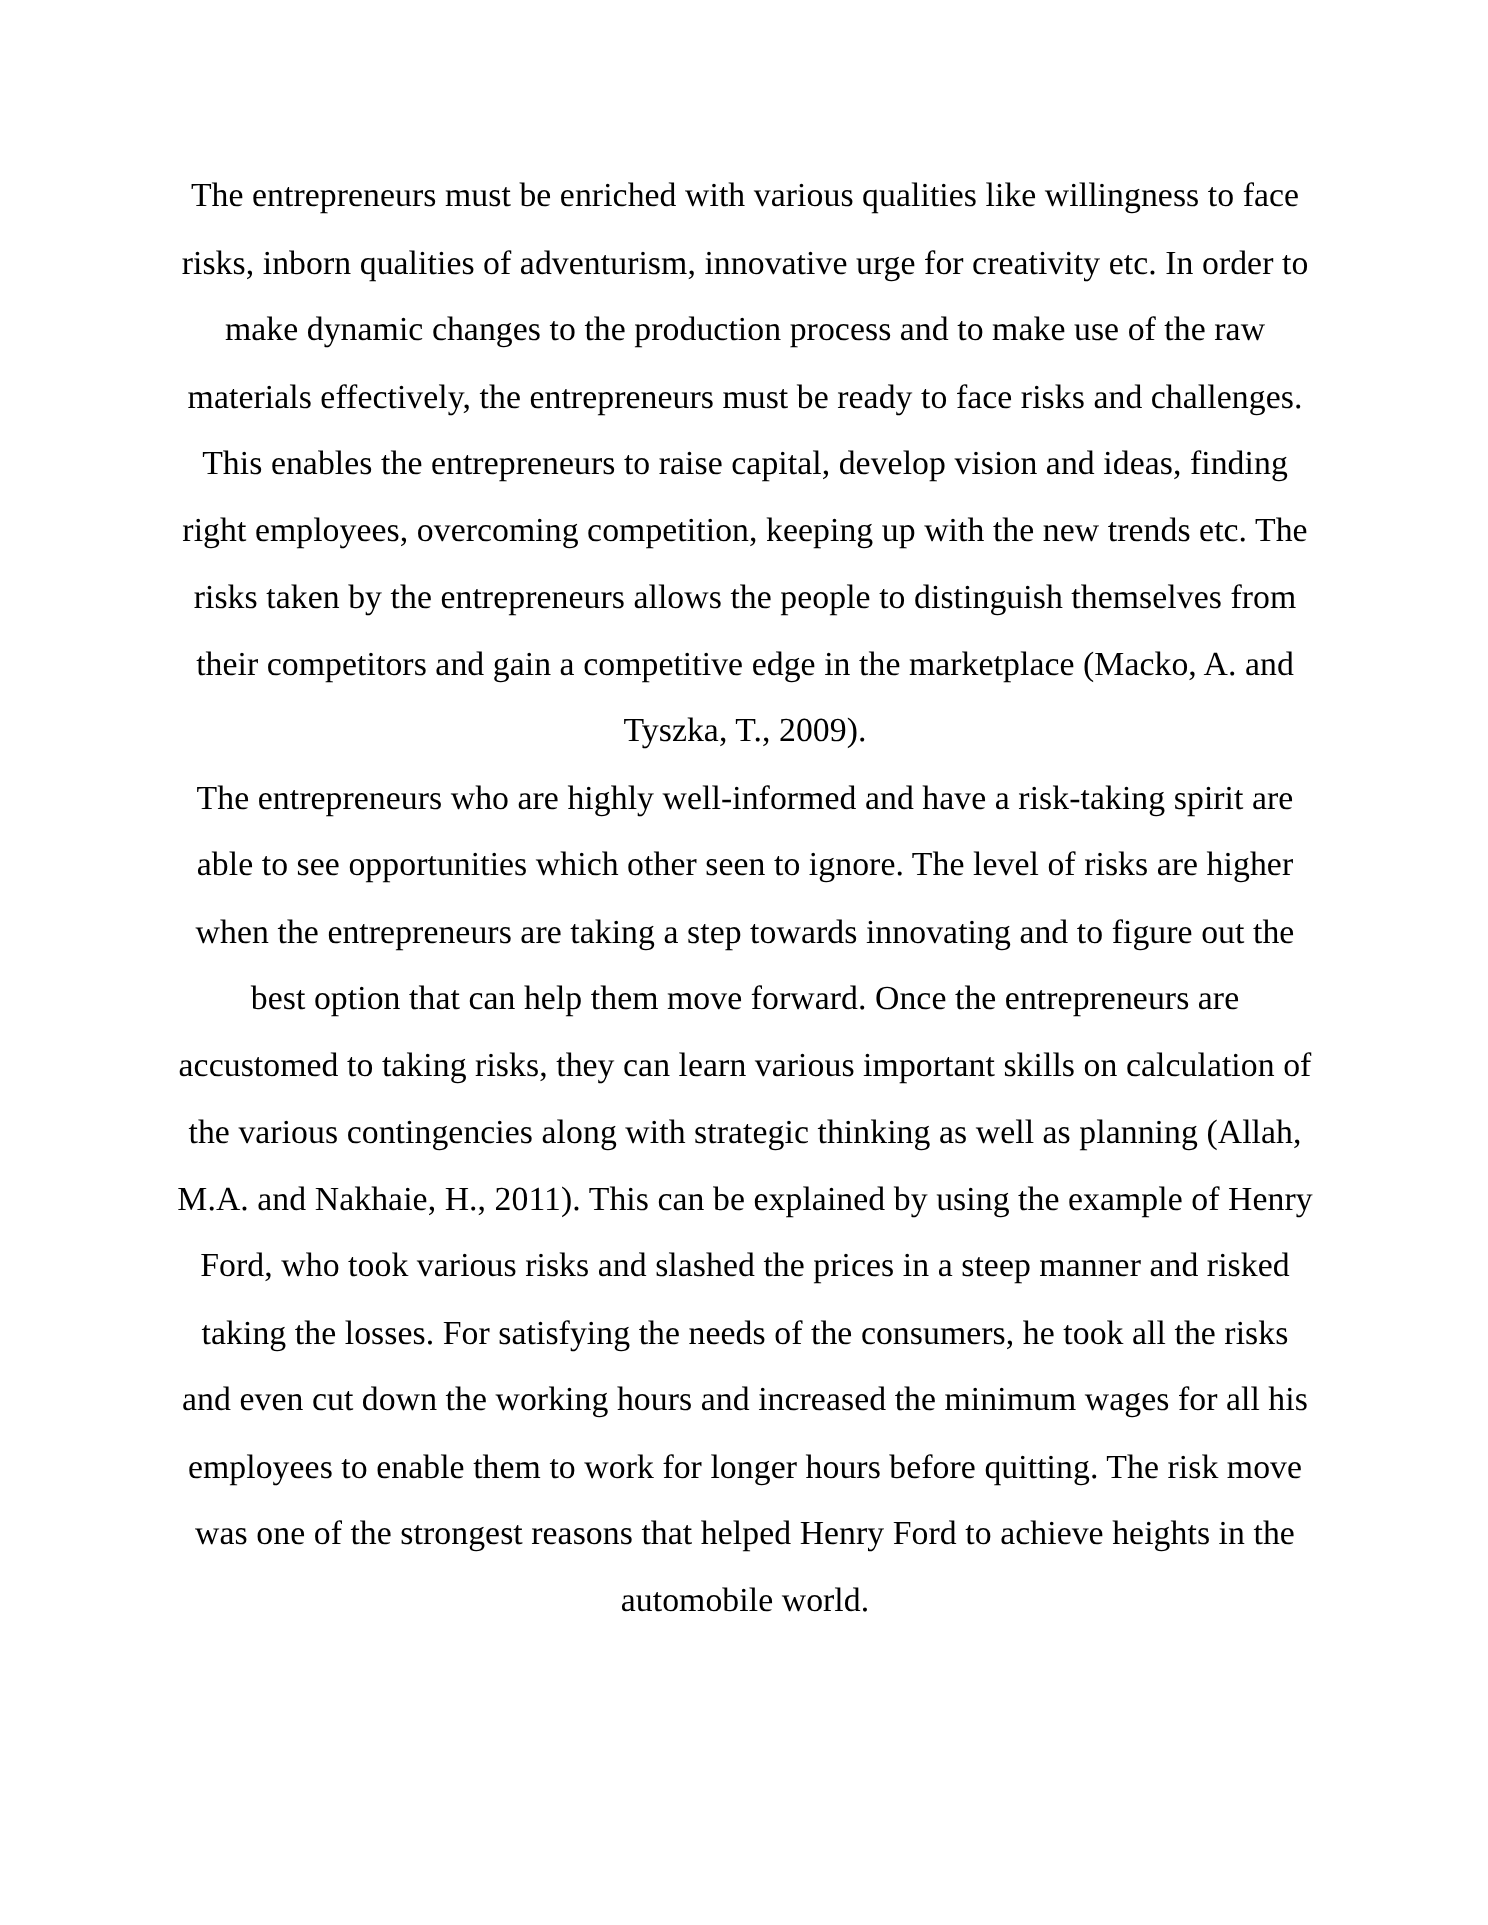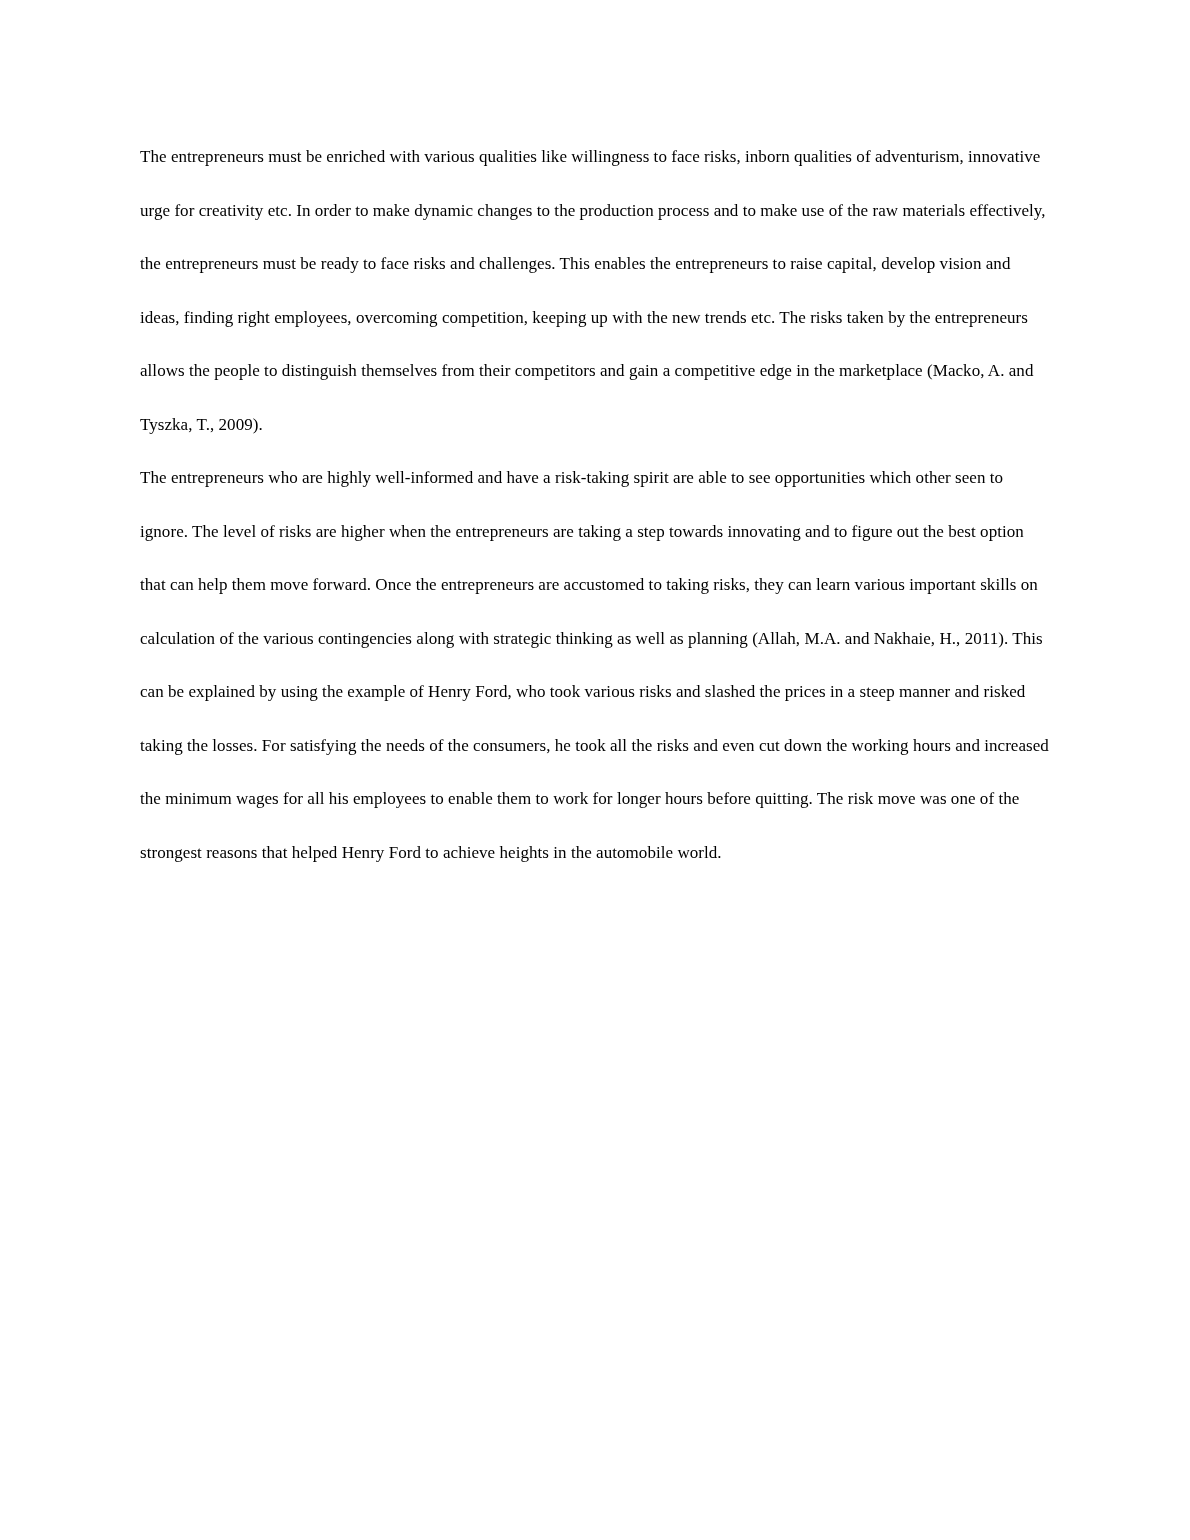--- a/index.html
+++ b/index.html
@@ -19,23 +19,23 @@
     position: relative;
     overflow: hidden;
   }
   .content {
     position: absolute;
     left: 140px;
     top: 130px;
     width: 912px;
   }
   .para {
-    font-size: 17px;
+    font-size: 27px;
     line-height: 53.5px;
-    text-align: left;
+    text-align: center;
     margin: 0;
     letter-spacing: 0.05px;
   }
 </style>
 </head>
 <body>
 
 <div class="page">
   <div class="content">
     <p class="para">The entrepreneurs must be enriched with various qualities like willingness to face risks, inborn qualities of adventurism, innovative urge for creativity etc. In order to make dynamic changes to the production process and to make use of the raw materials effectively, the entrepreneurs must be ready to face risks and challenges. This enables the entrepreneurs to raise capital, develop vision and ideas, finding right employees, overcoming competition, keeping up with the new trends etc. The risks taken by the entrepreneurs allows the people to distinguish themselves from their competitors and gain a competitive edge in the marketplace (Macko, A. and Tyszka, T., 2009).</p>

